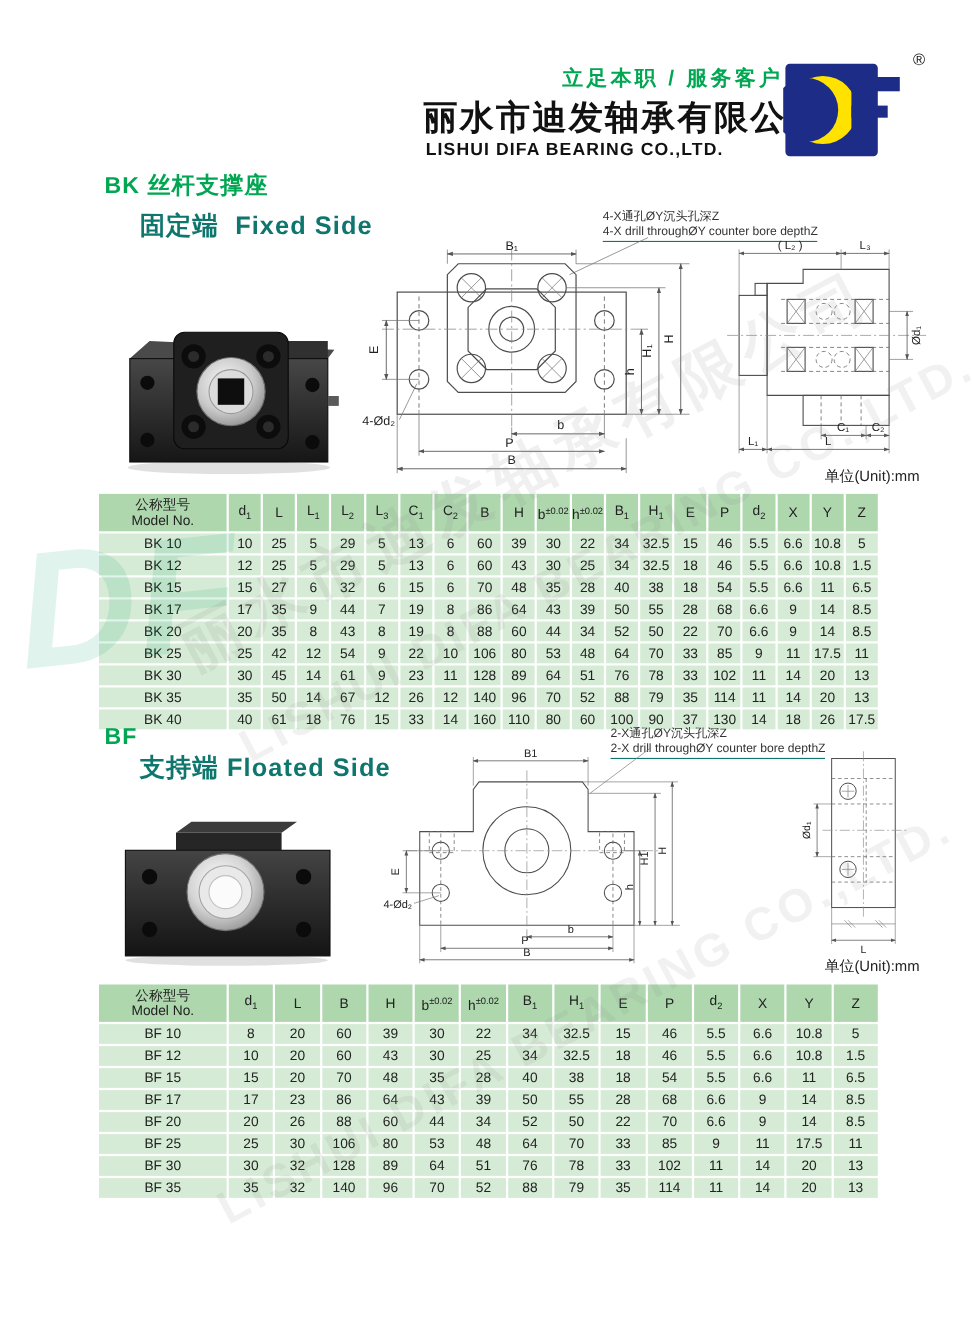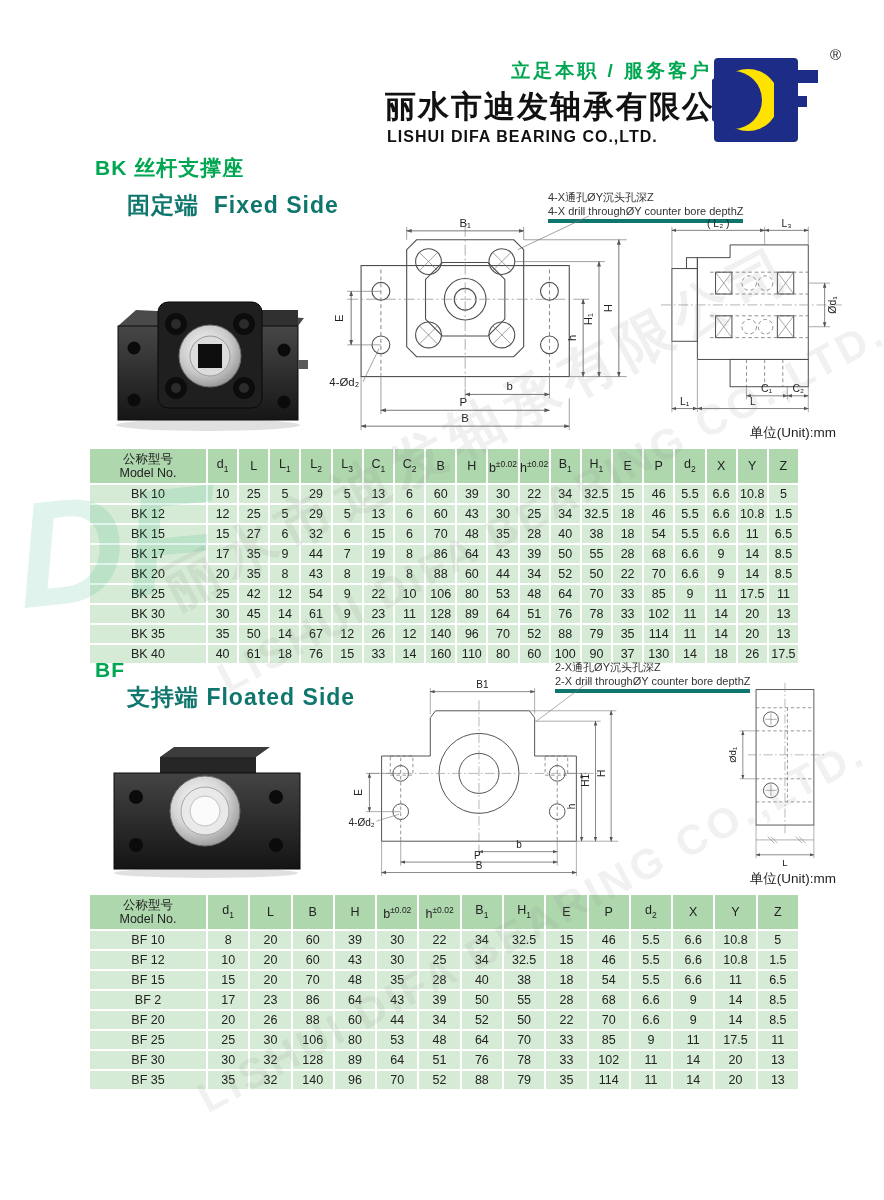--- a/index.html
+++ b/index.html
@@ -11,21 +11,21 @@
   .slogan{top:58px;right:172px;font-size:19px;font-weight:bold;letter-spacing:3px;color:#00a651;}
   .company-cn{top:86px;left:385px;font-size:31px;font-weight:bold;letter-spacing:2px;color:#111;}
   .company-en{top:128px;left:387px;font-size:16px;font-weight:bold;letter-spacing:1px;color:#111;}
   .logo{top:50px;left:712px;}
   .reg{top:46px;left:830px;font-size:15px;color:#222;}
 
   
   .sec-title{font-size:21px;font-weight:bold;color:#00a651;letter-spacing:1px;}
   .sec-sub{font-size:23px;font-weight:bold;color:#0f766e;letter-spacing:1px;margin-left:32px;}
   .note{font-size:11px;line-height:1.3;color:#333;}
-  .note .en{border-bottom:4px solid #0f766e;display:inline-block;}
+  .note .en{border-bottom:1px solid #0f766e;display:inline-block;}
   .unit{font-size:13.5px;color:#222;text-align:right;width:180px;}
 
   
   .dim-table{border-collapse:separate;border-spacing:2px;table-layout:fixed;width:712px;}
   .dim-table th{background:#aed7ae;font-weight:400;font-size:12.5px;line-height:14px;padding:3px 0;color:#222;}
   .dim-table th:first-child{width:116px;}
   .dim-table td{background:#d5ebd5;text-align:center;font-size:12.5px;line-height:16px;padding:1px 0;color:#222;}
   .dim-table sup,.dim-table sub{font-size:8.5px;}
 
   
@@ -672,21 +672,21 @@
           <td>40</td>
           <td>38</td>
           <td>18</td>
           <td>54</td>
           <td>5.5</td>
           <td>6.6</td>
           <td>11</td>
           <td>6.5</td>
         </tr>
         <tr>
-          <td>BF 2</td>
+          <td>BF 17</td>
           <td>17</td>
           <td>23</td>
           <td>86</td>
           <td>64</td>
           <td>43</td>
           <td>39</td>
           <td>50</td>
           <td>55</td>
           <td>28</td>
           <td>68</td>

